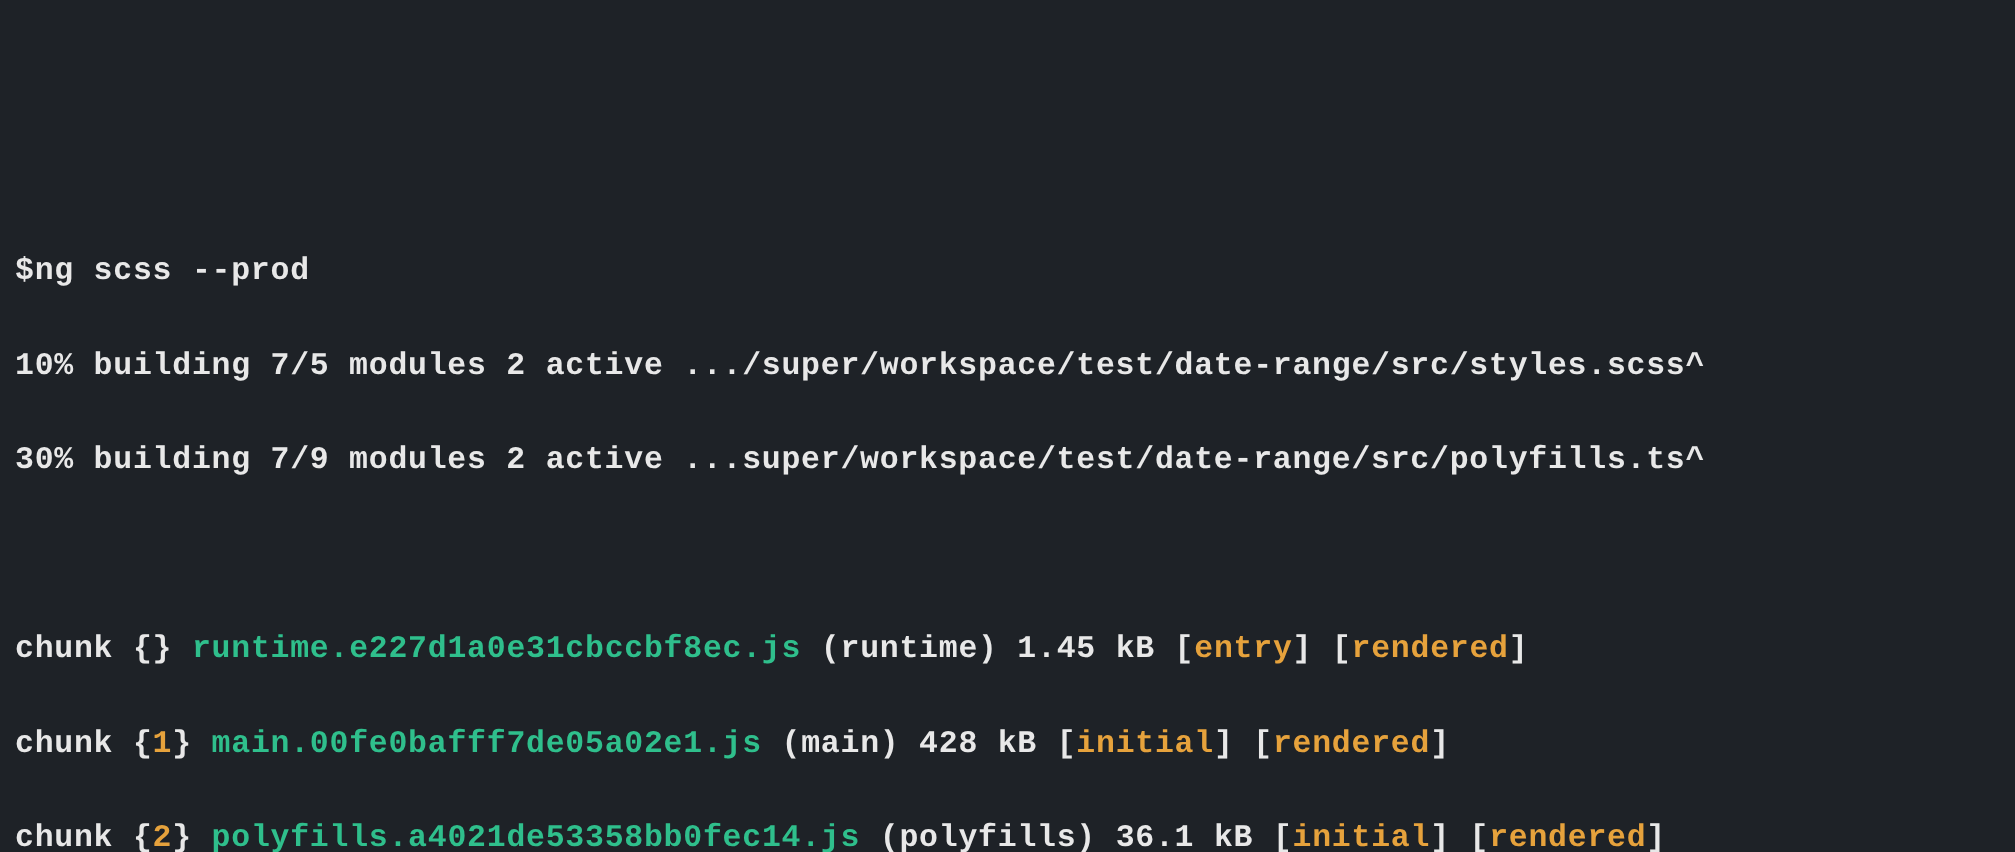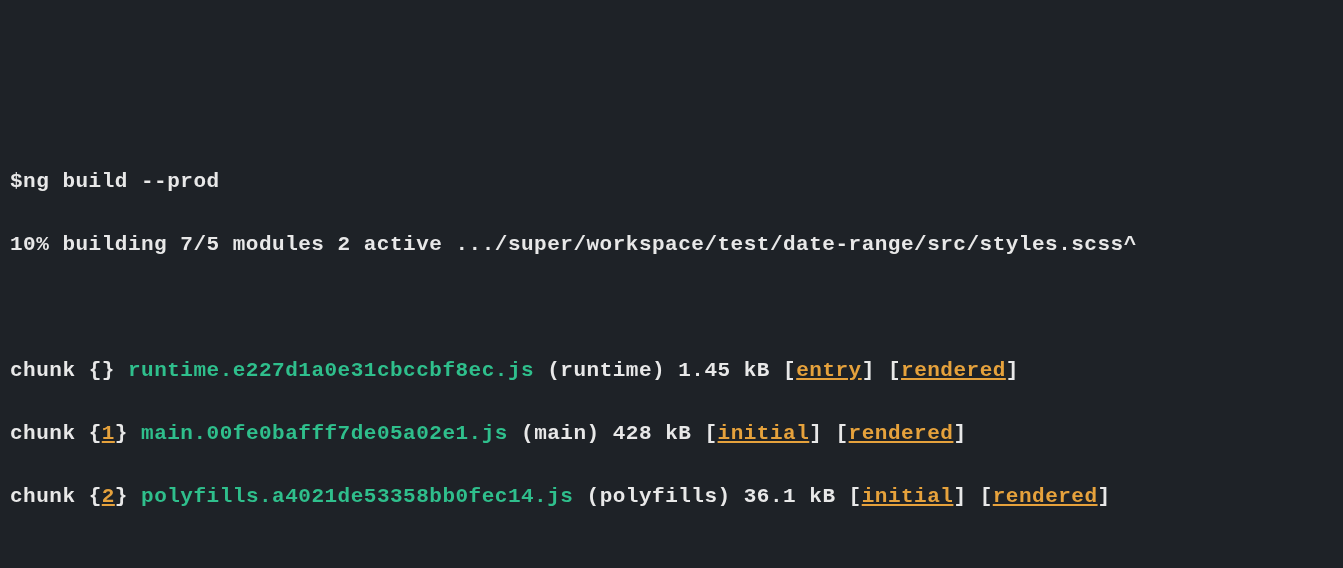--- a/index.html
+++ b/index.html
@@ -9,32 +9,33 @@
       font-family: 'Consolas', 'Monaco', 'Courier New', monospace;
       font-size: 21px;
       line-height: 1.5;
       padding: 8px 10px;
       white-space: pre-wrap;
       font-weight: bold;
       letter-spacing: 0.5px;
       font-stretch: condensed;
     }
     .green { color: #2fbf8c; text-align: center; }
-    .orange { color: #e6a23c; text-decoration: underline; }
+    .orange { color: #e6a23c; }
     .white { color: #e8e8e8; }
     .blank { height: 1.5em; }
   </style>
 </head>
 <body>
 
 
 
 <div>
-<div><span class="white">$ng build --prod</span></div>
+<div><span class="white">$ng scss --prod</span></div>
 <div><span class="white">10% building 7/5 modules 2 active .../super/workspace/test/date-range/src/styles.scss^</span></div>
+<div><span class="white">30% building 7/9 modules 2 active ...super/workspace/test/date-range/src/polyfills.ts^</span></div>
 <div class="blank"></div>
 <div><span class="white">chunk </span><span class="white">{</span><span class="orange"></span><span class="white">}</span><span> </span><span class="green">runtime.e227d1a0e31cbccbf8ec.js</span><span class="white"> (runtime) 1.45 kB </span><span class="white">[</span><span class="orange">entry</span><span class="white">]</span><span> </span><span class="white">[</span><span class="orange">rendered</span><span class="white">]</span></div>
 <div><span class="white">chunk </span><span class="white">{</span><span class="orange">1</span><span class="white">}</span><span> </span><span class="green">main.00fe0bafff7de05a02e1.js</span><span class="white"> (main) 428 kB </span><span class="white">[</span><span class="orange">initial</span><span class="white">]</span><span> </span><span class="white">[</span><span class="orange">rendered</span><span class="white">]</span></div>
 <div><span class="white">chunk </span><span class="white">{</span><span class="orange">2</span><span class="white">}</span><span> </span><span class="green">polyfills.a4021de53358bb0fec14.js</span><span class="white"> (polyfills) 36.1 kB </span><span class="white">[</span><span class="orange">initial</span><span class="white">]</span><span> </span><span class="white">[</span><span class="orange">rendered</span><span class="white">]</span></div>
 
 
 
 
 
 

